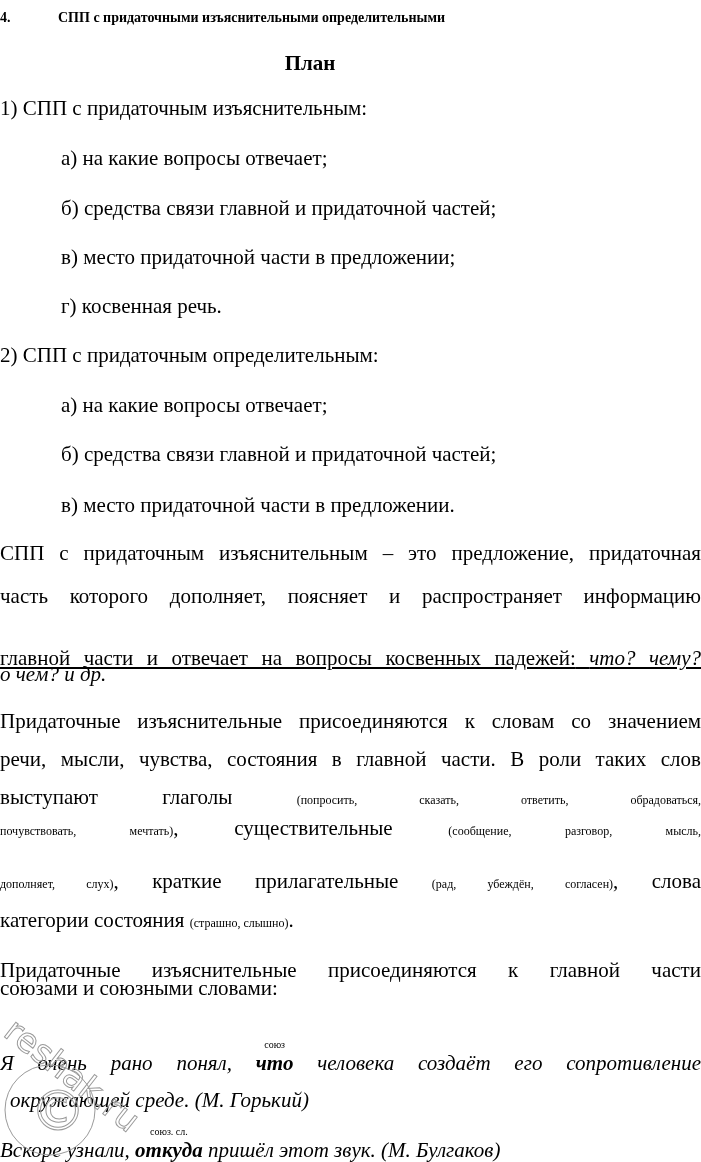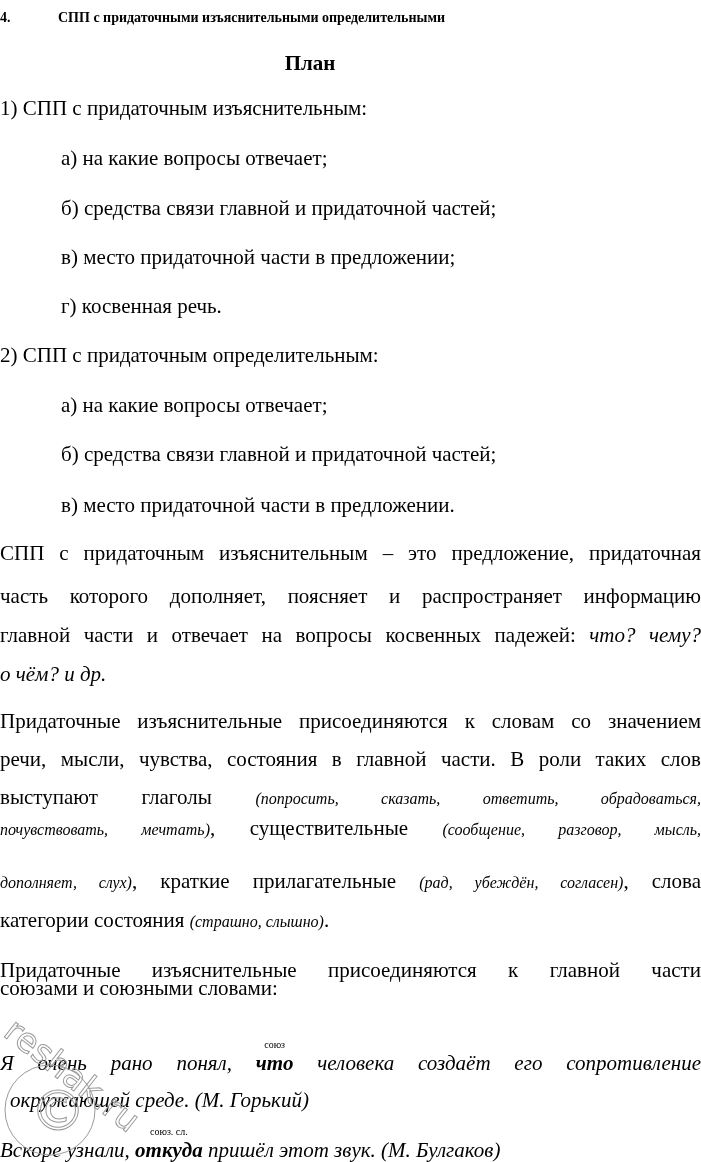--- a/index.html
+++ b/index.html
@@ -9,21 +9,21 @@
     color: #000; font-size: 21px;
   }
   .page { position: absolute; left: 0; top: 0; width: 701px; }
   .line { position: absolute; left: 0; white-space: nowrap; line-height: 24px; }
   .just { width: 701px; text-align: justify; text-align-last: justify; white-space: normal; }
   .title { font-weight: bold; font-size: 14px; }
   .title .num { display: inline-block; width: 58px; }
   .center { width: 620px; text-align: center; font-weight: bold; }
   .ind { left: 61px; }
   i, .it { font-style: italic; }
-  .sm-it { font-style: italic; font-size: 16px; }
+  .sm-it { font-size: 12px; }
   .b { font-weight: bold; }
   .sup-wrap { position: relative; display: inline-block; }
   .sup-label { position: absolute; left: 50%; transform: translateX(-50%); top: -18px;
                font-size: 10px; font-style: normal; font-weight: normal; white-space: nowrap; }
   .watermark { position: absolute; left: -10px; top: 1005px; width: 230px; height: 160px;
                pointer-events: none; }
 </style>
 </head>
 <body>
 
@@ -41,21 +41,21 @@
   <div class="line ind" style="top:245px;">в) место придаточной части в предложении;</div>
   <div class="line ind" style="top:294px;">г) косвенная речь.</div>
 
   <div class="line" style="top:343px;">2) СПП с придаточным определительным:</div>
   <div class="line ind" style="top:393px;">а) на какие вопросы отвечает;</div>
   <div class="line ind" style="top:442px;">б) средства связи главной и придаточной частей;</div>
   <div class="line ind" style="top:493px;">в) место придаточной части в предложении.</div>
 
   <div class="line just" style="top:541px;">СПП с придаточным изъяснительным – это предложение, придаточная</div>
   <div class="line just" style="top:584px;">часть которого дополняет, поясняет и распространяет информацию</div>
-  <div class="line just" style="top:623px;">
+  <div class="line just" style="top:646px;text-decoration:underline;">
     <span>главной части и отвечает на вопросы косвенных падежей:</span>
     <span class="it">что? чему?</span>
   </div>
   <div class="line it" style="top:662px;">о чём? и др.</div>
 
   <div class="line just" style="top:709px;">Придаточные изъяснительные присоединяются к словам со значением</div>
   <div class="line just" style="top:747px;">речи, мысли, чувства, состояния в главной части. В роли таких слов</div>
   <div class="line just" style="top:785px;">
     <span>выступают глаголы</span>
     <span class="sm-it">(попросить, сказать, ответить, обрадоваться,</span>

